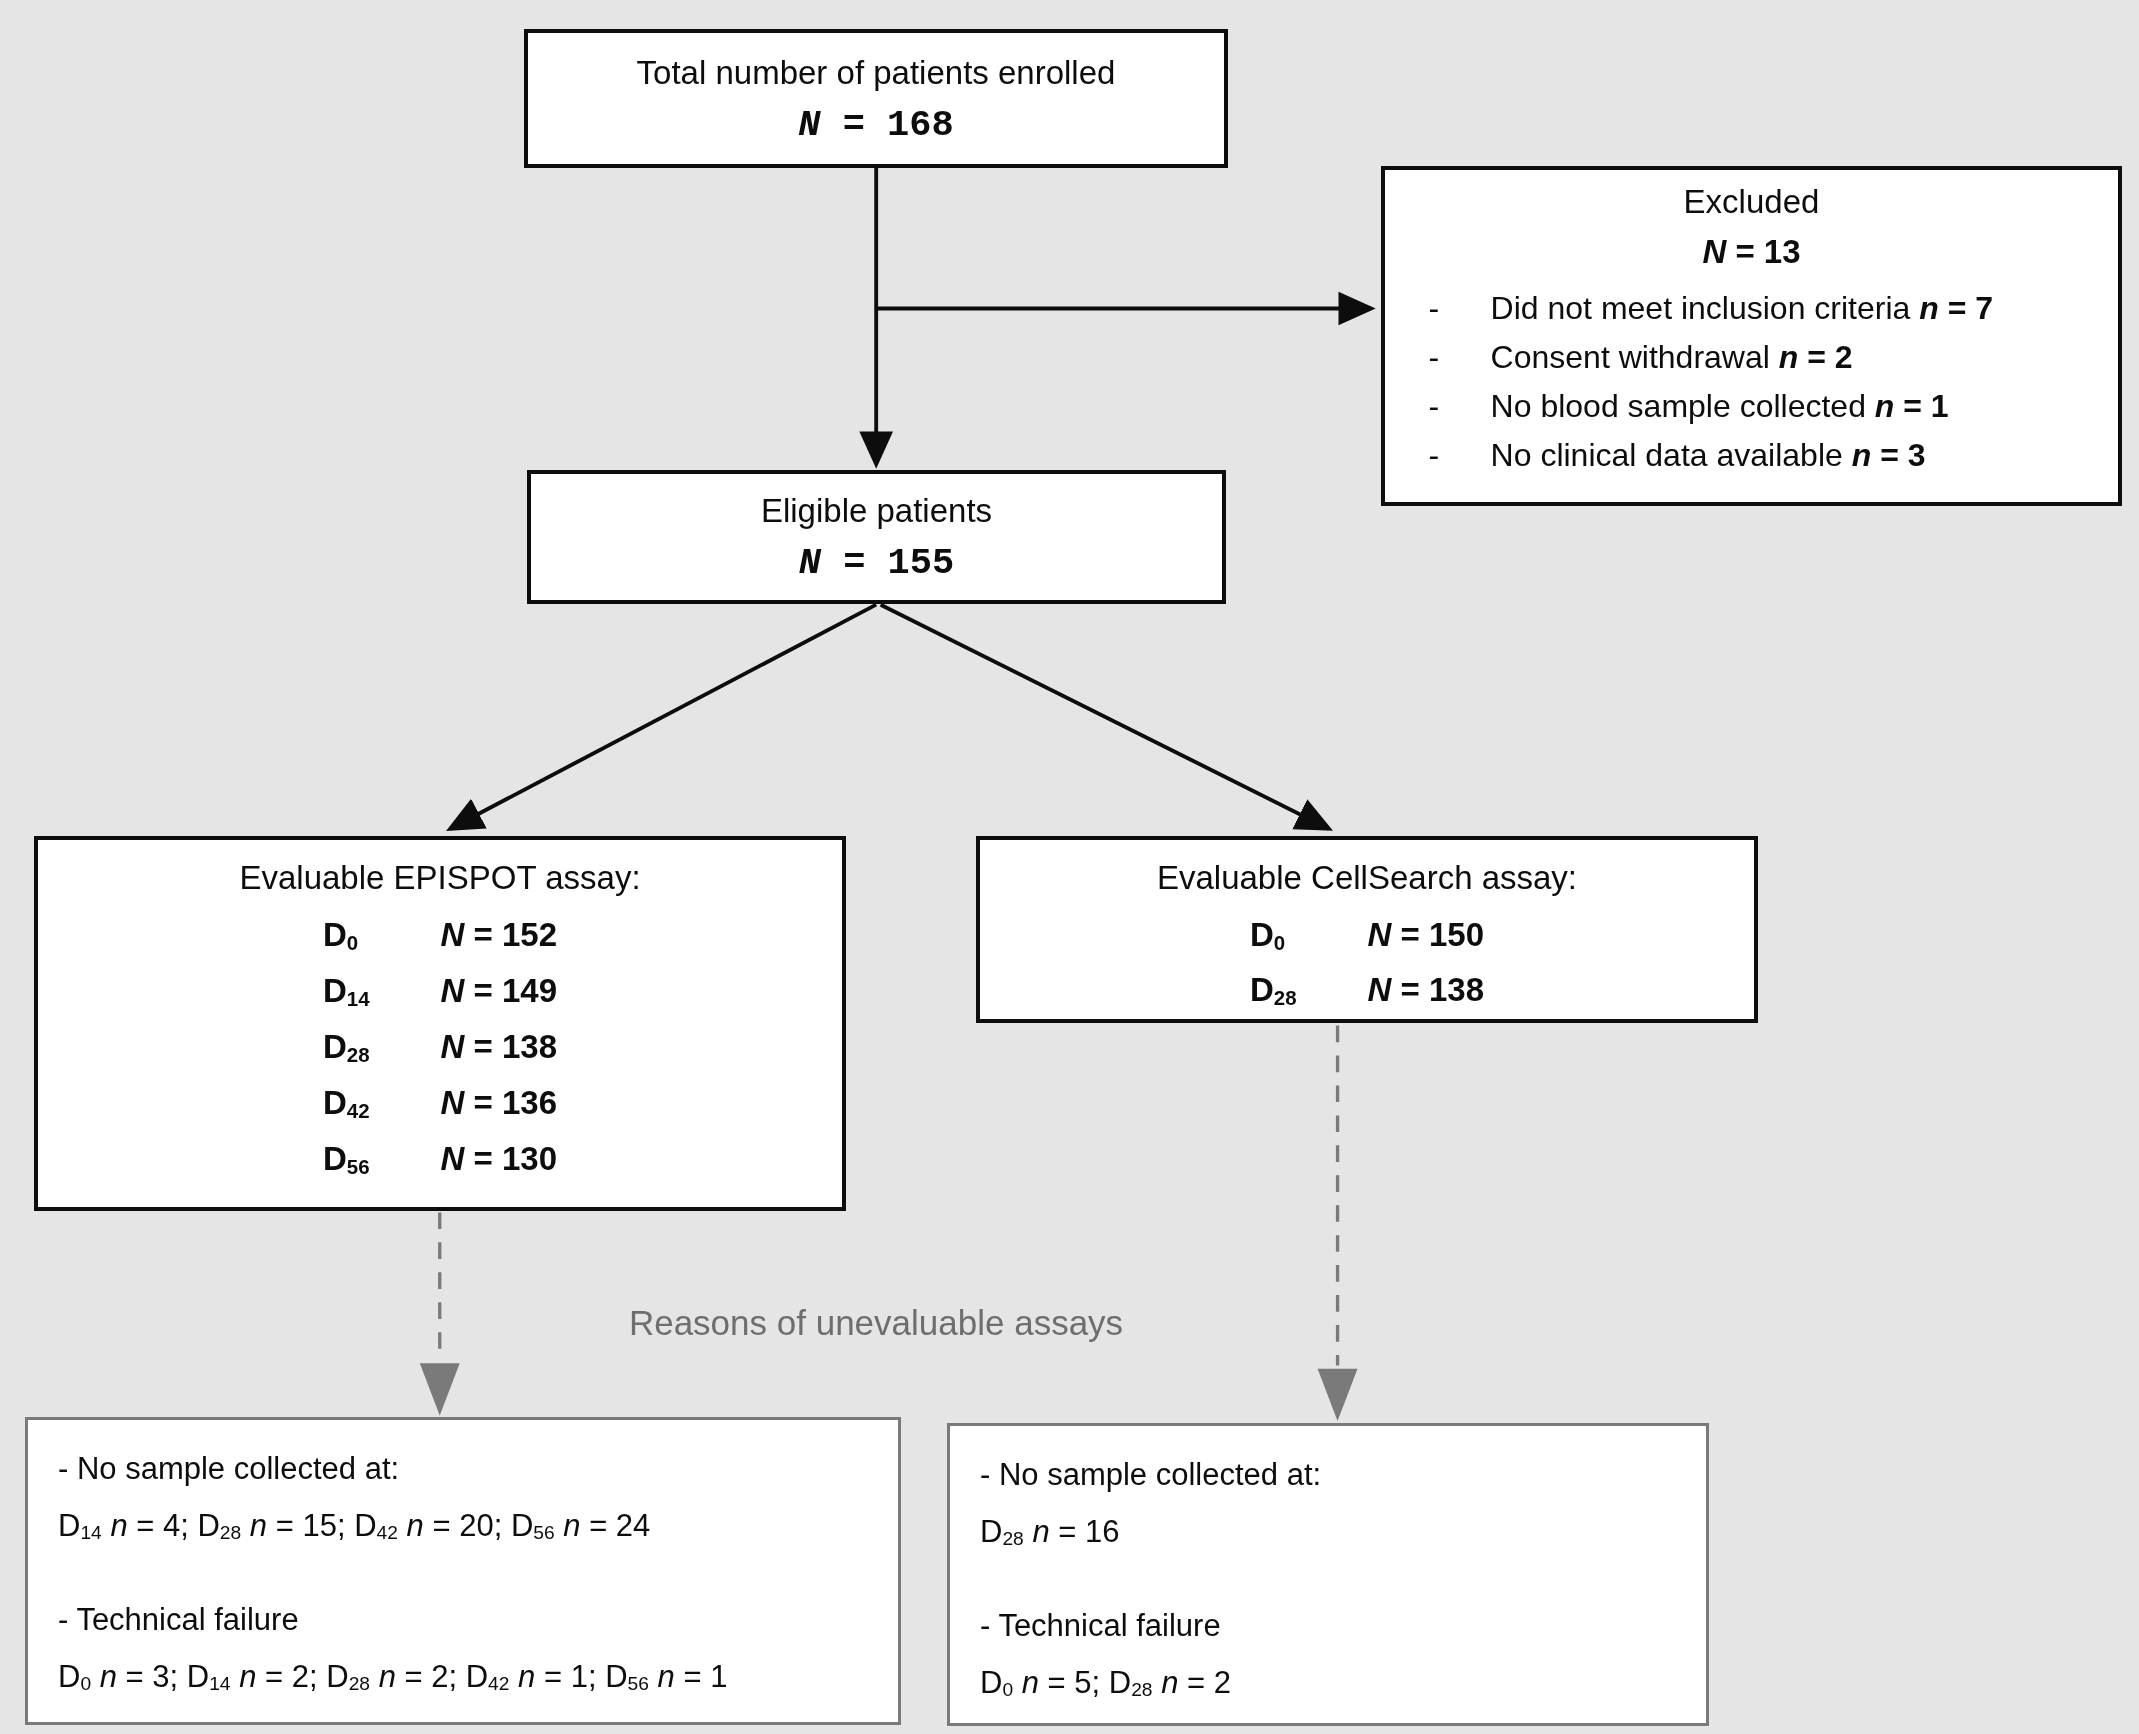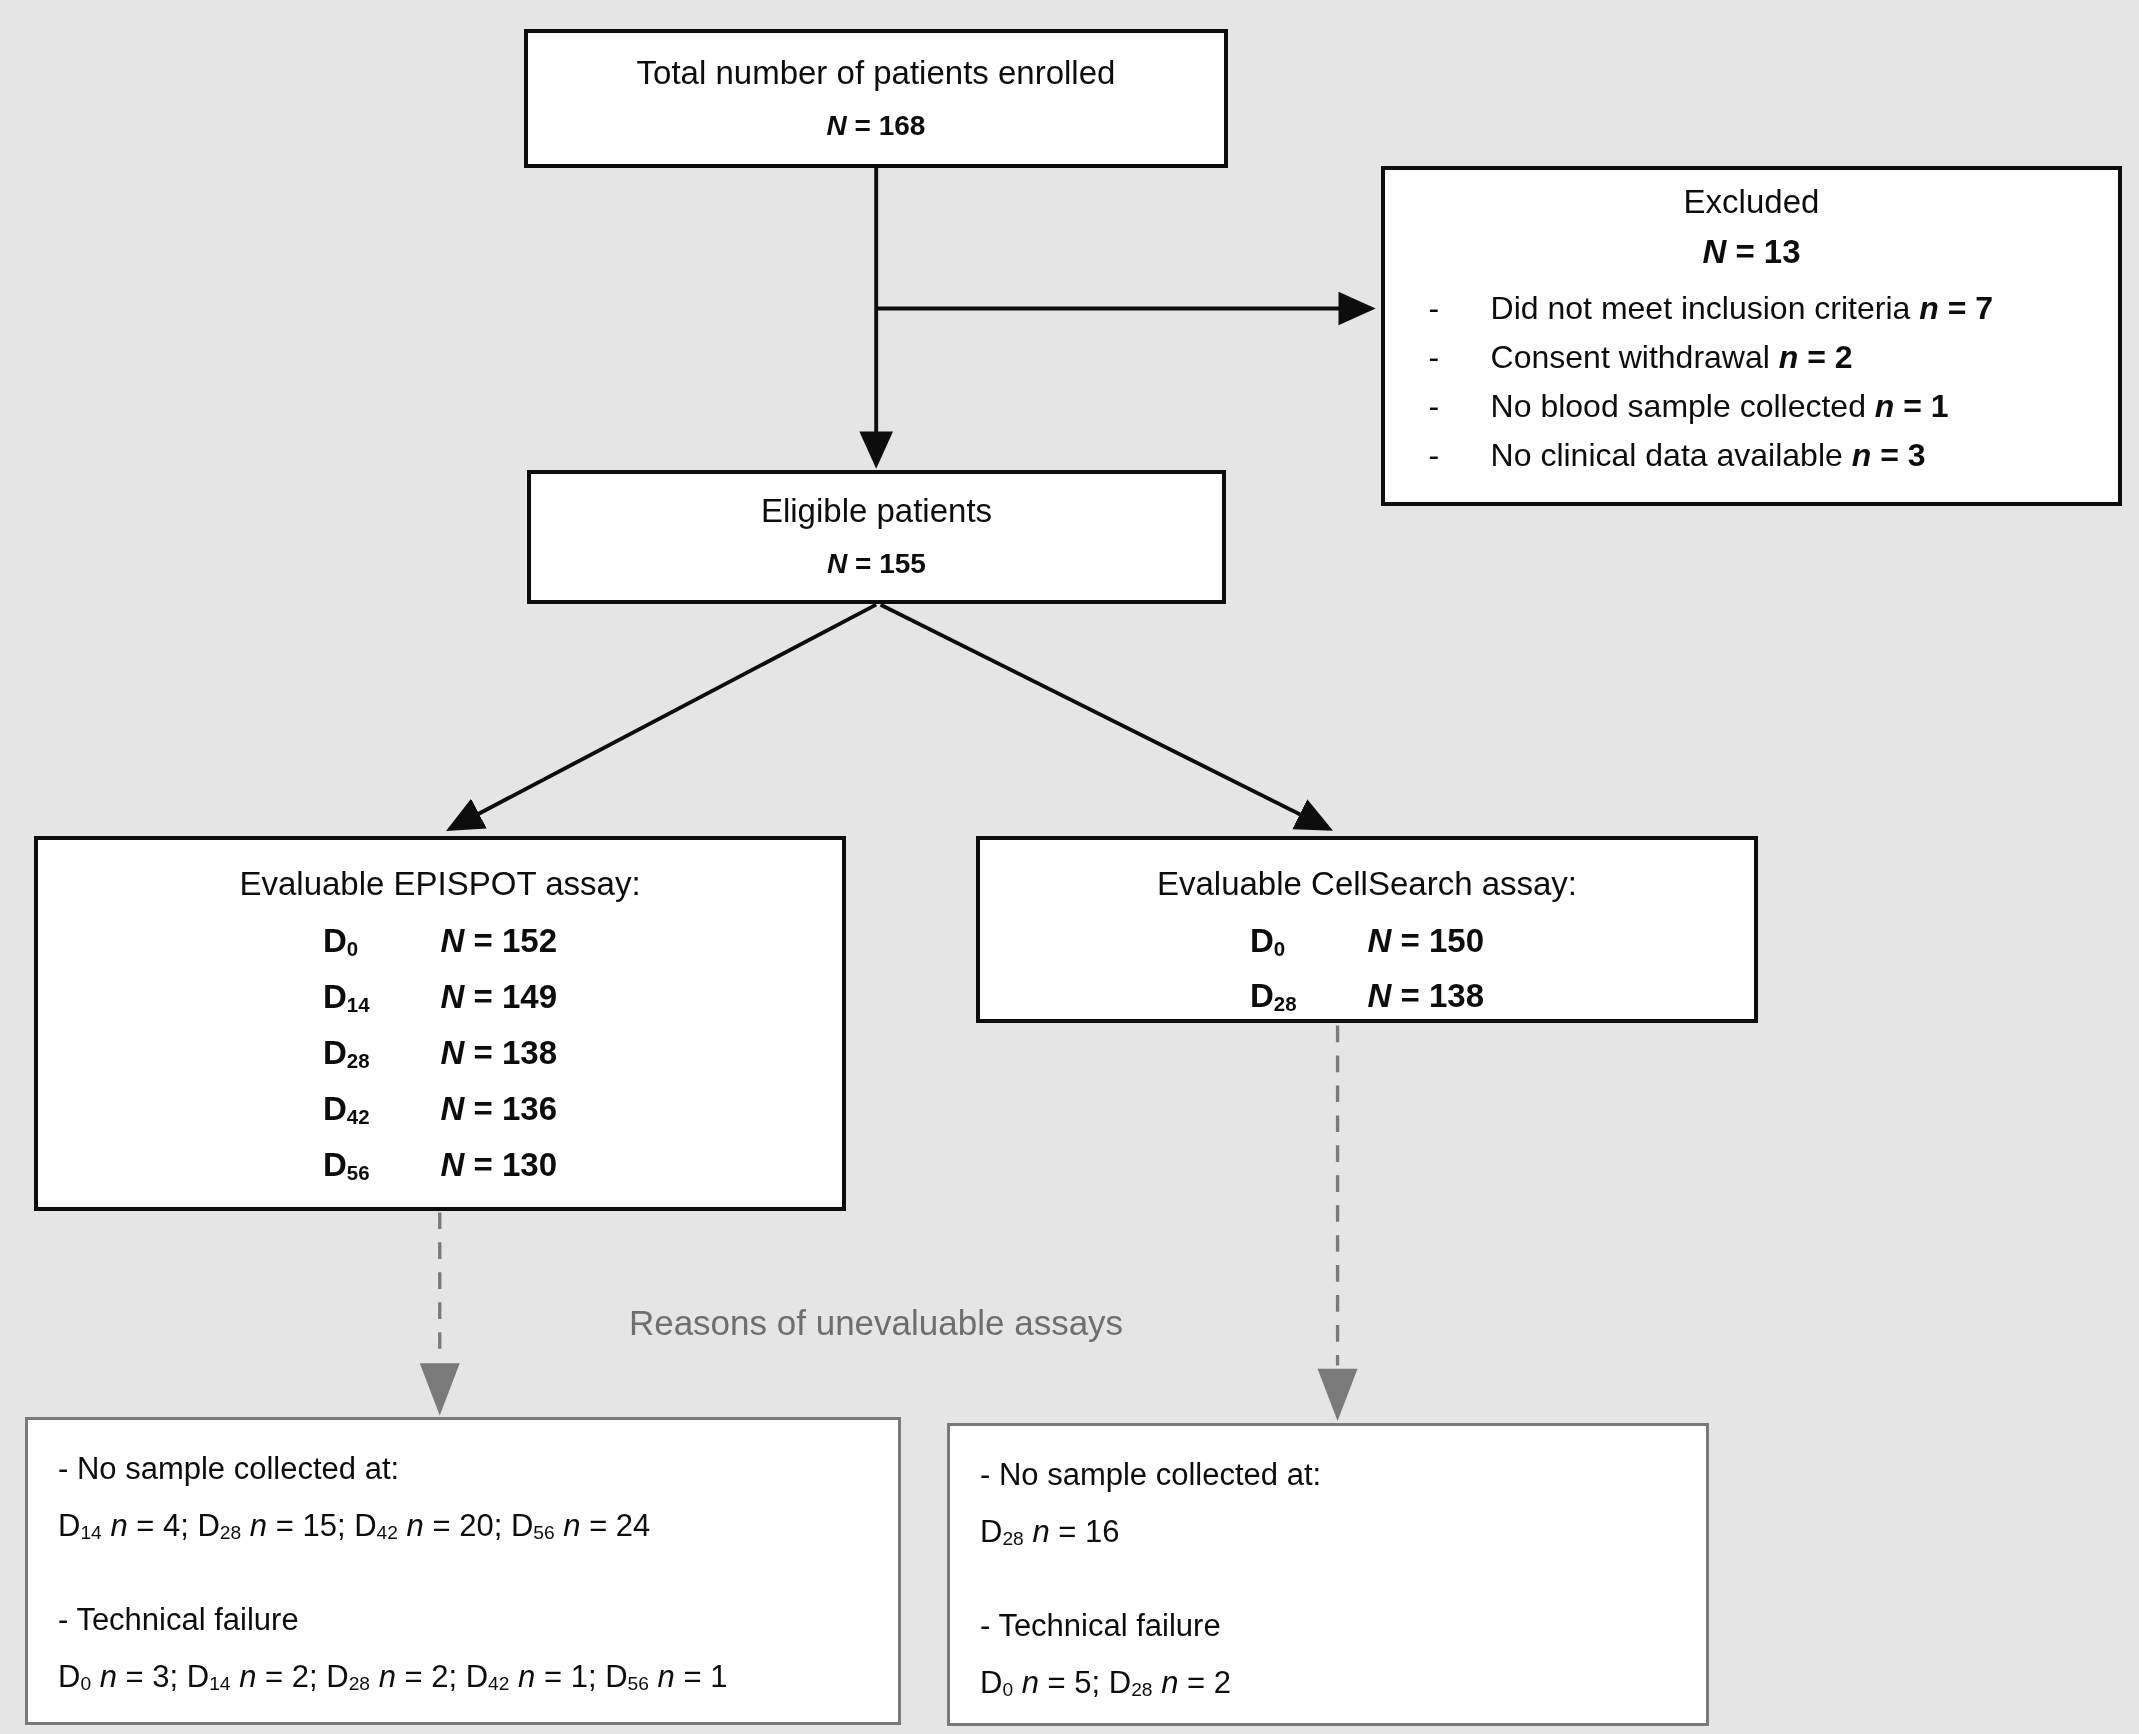--- a/index.html
+++ b/index.html
@@ -36,23 +36,24 @@
     flex-direction: column;
     align-items: center;
     justify-content: center;
     text-align: center;
   }
   .box-title {
     font-size: 33px;
     line-height: 53px;
   }
   .n-line {
-    font-size: 28px;
+    font-size: 37px;
     line-height: 53px;
     font-weight: bold;
+    font-family: Liberation Mono, monospace;
   }
   .n-italic {
     font-style: italic;
     font-weight: bold;
   }
   .n-bold {
     font-weight: bold;
     font-style: normal;
   }
   
@@ -76,21 +77,21 @@
     font-size: 32px;
     line-height: 49px;
     white-space: nowrap;
   }
   .x-dash {
     width: 62px;
     flex: 0 0 62px;
   }
   
   .assay-inner {
-    padding-top: 17px;
+    padding-top: 11px;
     box-sizing: border-box;
   }
   .assay-title {
     text-align: center;
     font-size: 33px;
     line-height: 53px;
   }
   .assay-rows {
     display: table;
     margin: 3.3px auto 0 auto;

